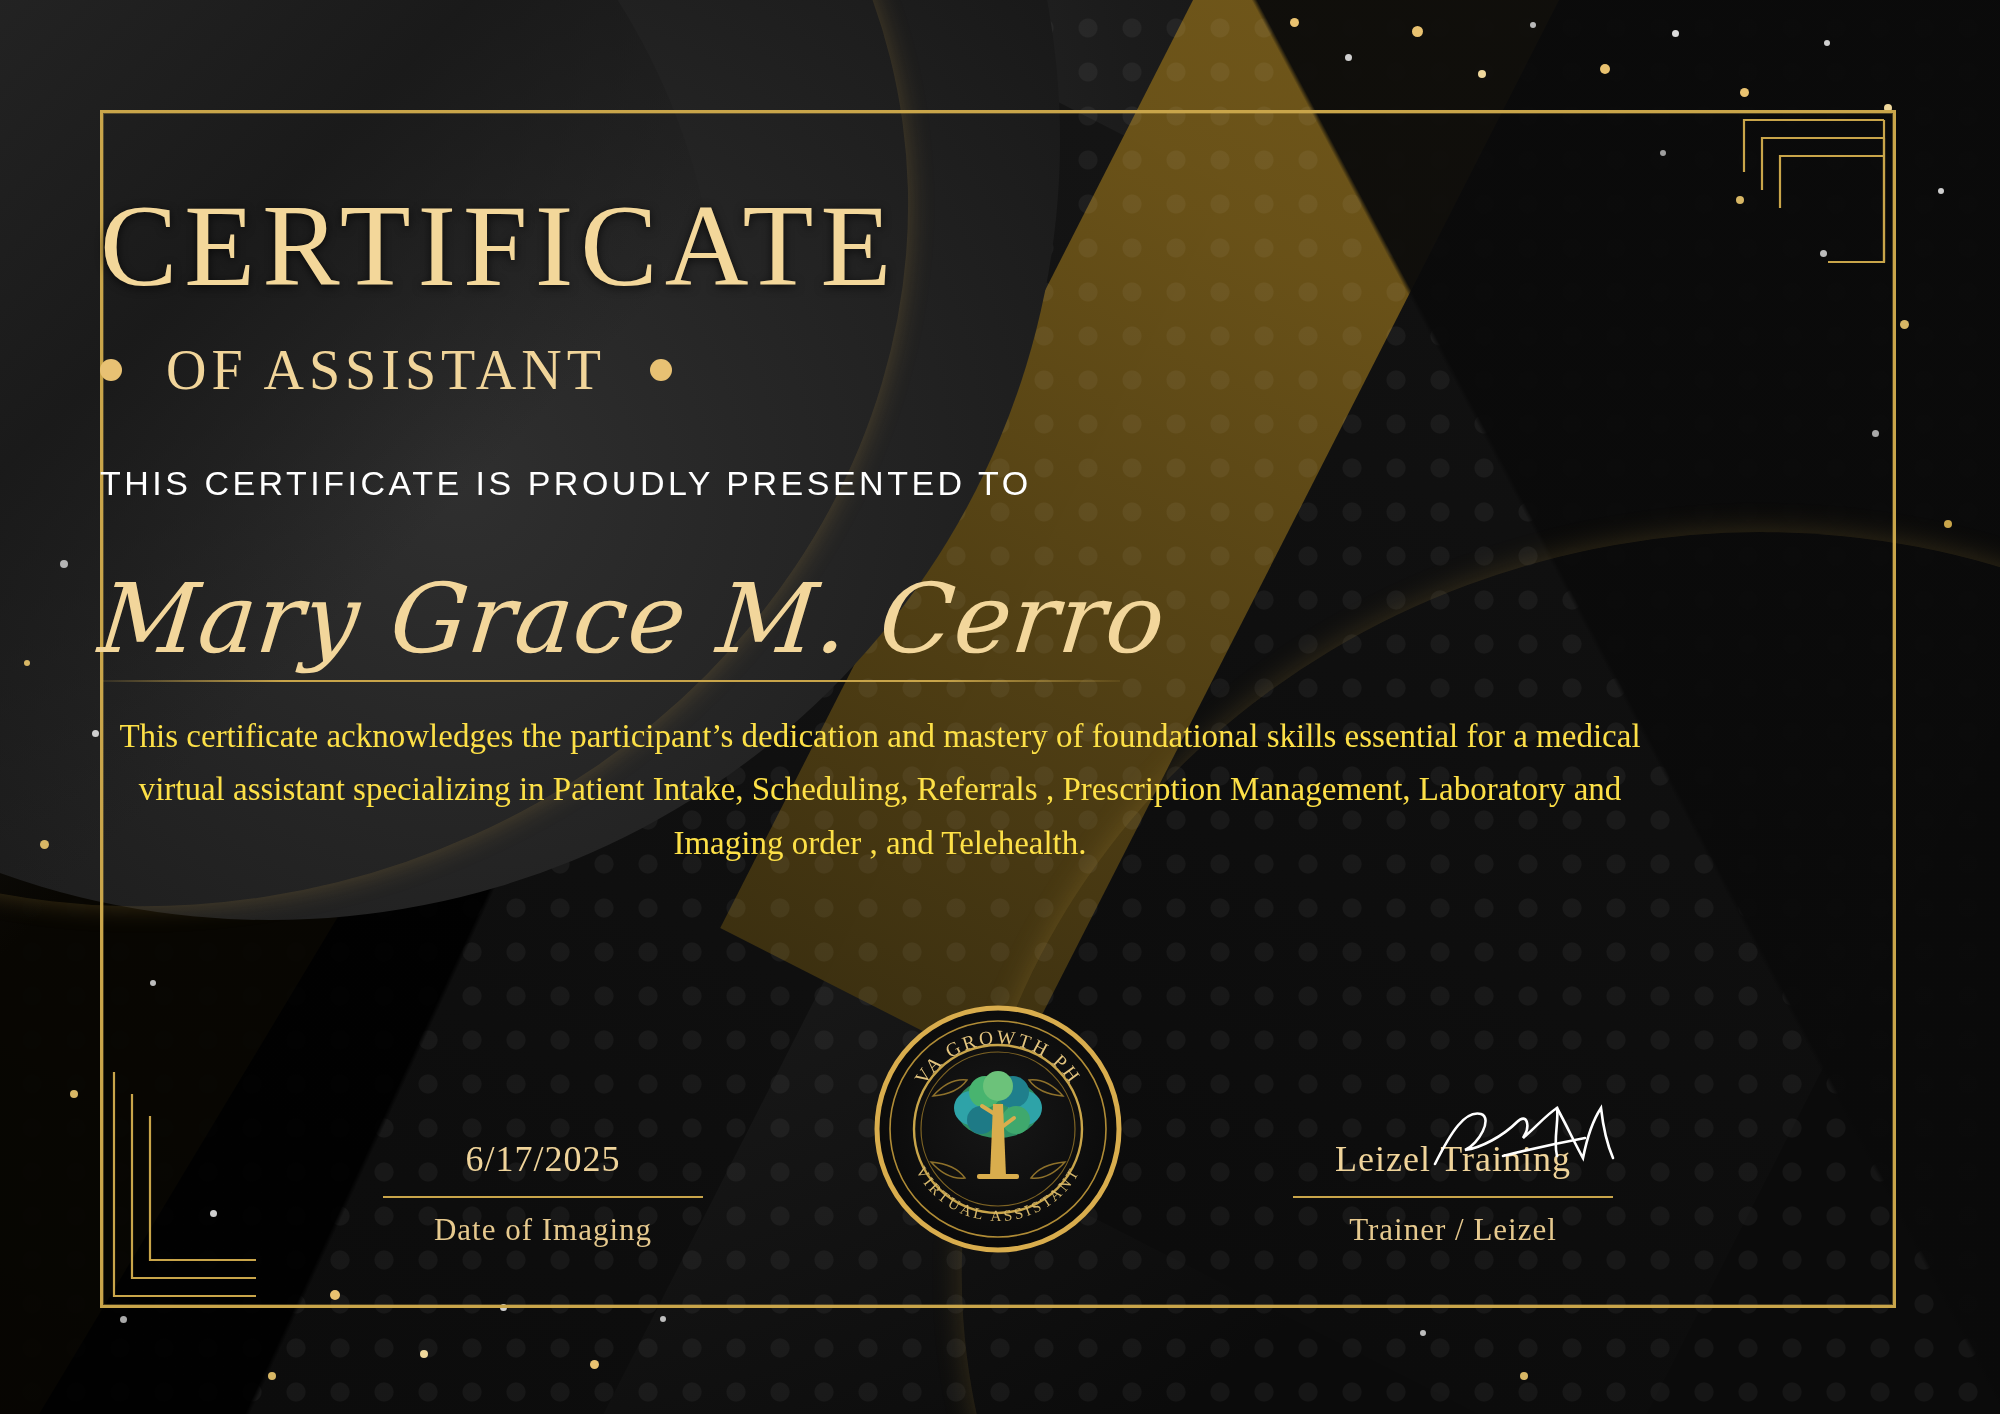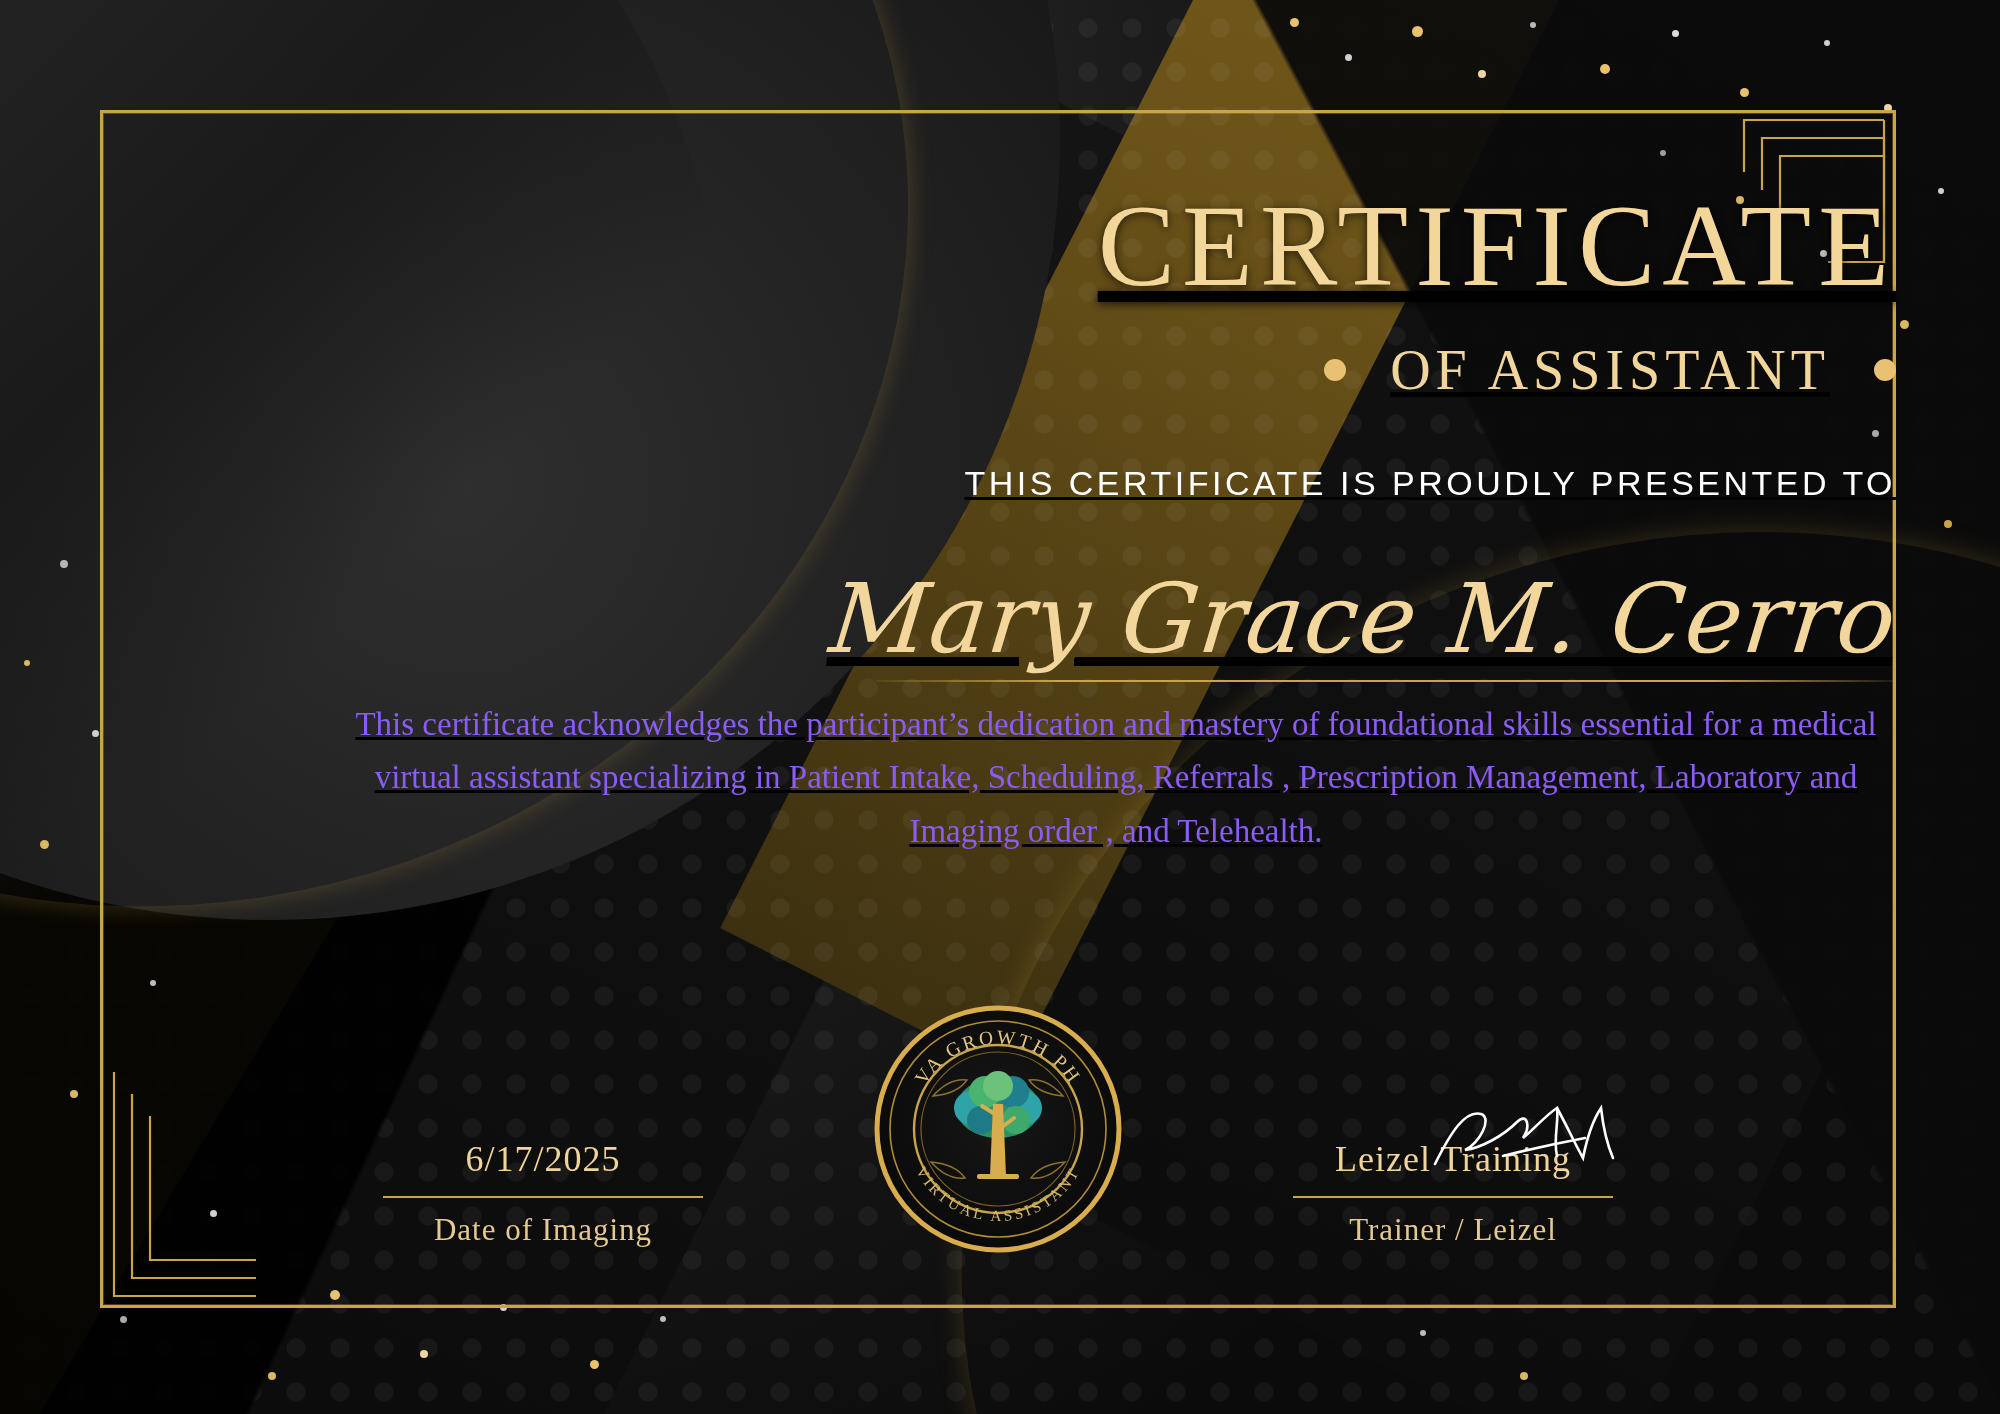--- a/index.html
+++ b/index.html
@@ -168,23 +168,22 @@
   }
   .corner-tr { right: 108px; top: 112px; }
   .corner-bl { left: 106px; bottom: 110px; }
 
   
   .content {
     position: absolute;
     left: 100px; right: 104px; top: 110px; bottom: 106px;
     display: flex;
     flex-direction: column;
-    align-items: flex-end;
+    align-items: flex-start;
     text-align: center;
-    text-decoration: underline;
   }
   .title {
     margin-top: 78px;
     font-family: "Liberation Serif", serif;
     font-size: 116px;
     letter-spacing: 7px;
     color: #f3d79a;
     line-height: 1;
     text-shadow: 0 2px 10px rgba(0,0,0,0.7);
   }
@@ -224,26 +223,26 @@
     transform: skewX(-6deg);
     letter-spacing: 1px;
   }
   .recipient-rule {
     margin-top: 10px;
     width: 1020px;
     height: 2px;
     background: linear-gradient(90deg, rgba(201,165,74,0.1), #c9a54a 18%, #c9a54a 82%, rgba(201,165,74,0.1));
   }
   .body-text {
-    margin-top: 16px;
+    margin-top: 28px;
     width: 1560px;
     font-family: "Liberation Serif", serif;
     font-size: 33px;
     line-height: 1.62;
-    color: #8b5cf6;
+    color: #fde047;
   }
 
   
   .footer {
     position: absolute;
     bottom: 60px;
     left: 0; right: 0;
     display: flex;
     align-items: flex-end;
     justify-content: center;

